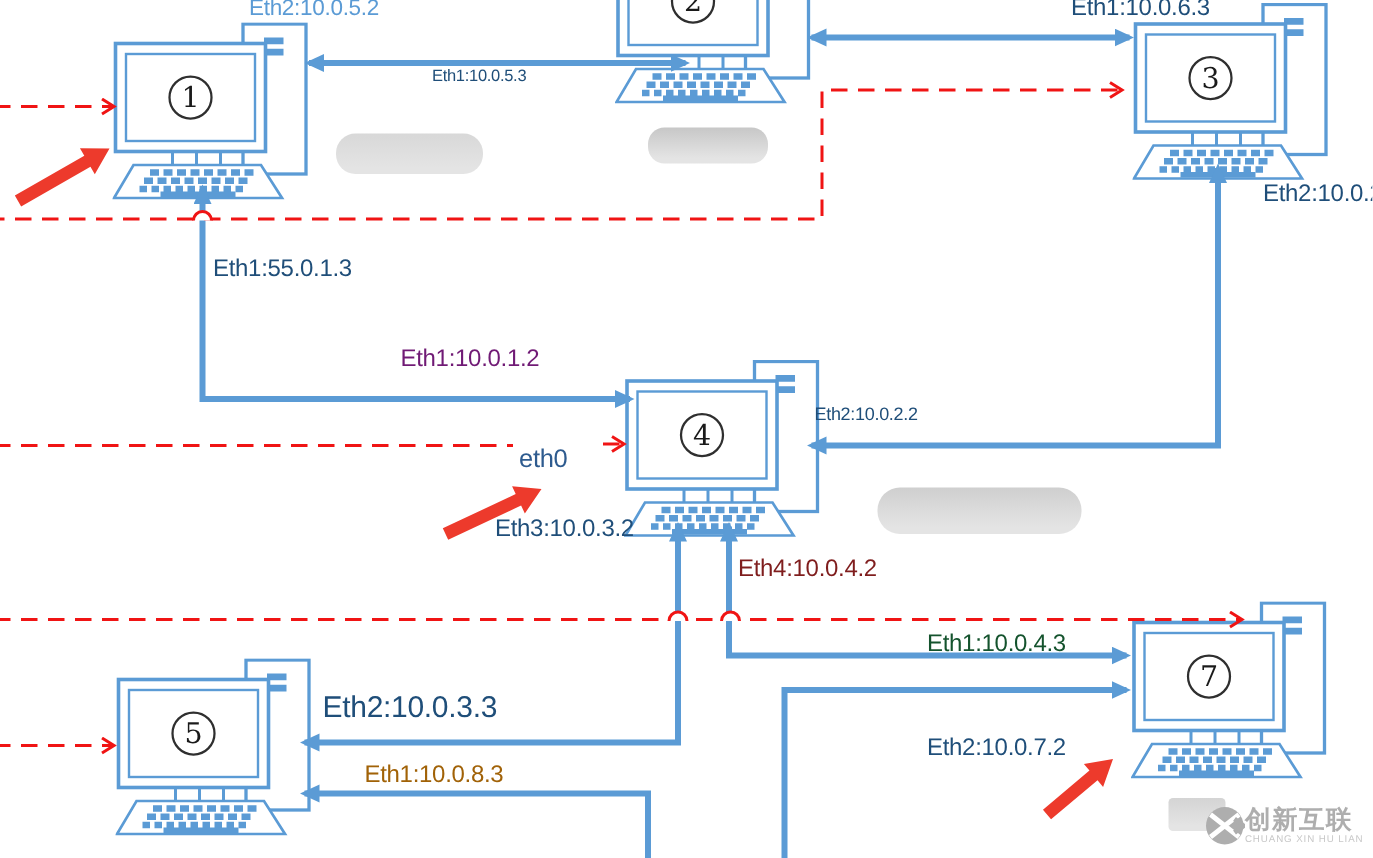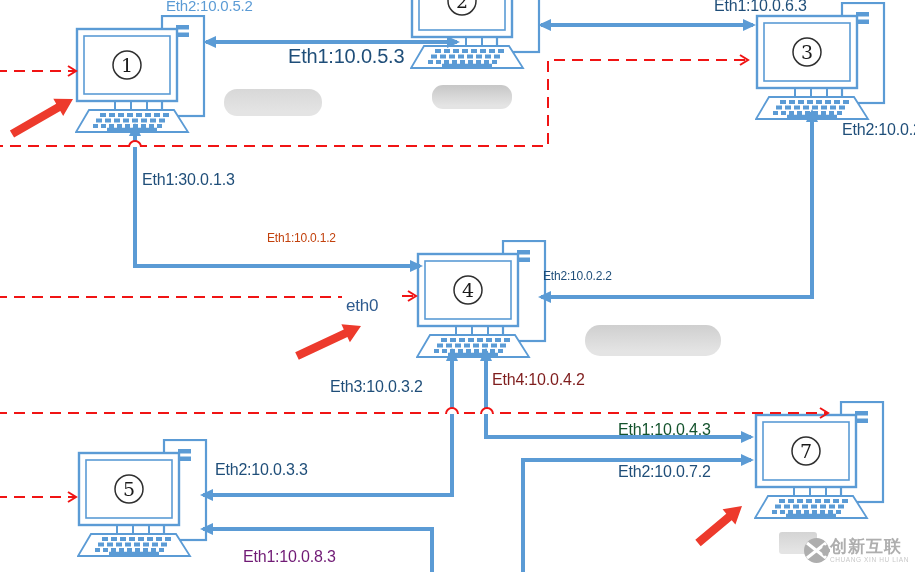--- a/index.html
+++ b/index.html
@@ -180,33 +180,33 @@
         <path d="M481,414 A6,6 0 0 1 493,414" fill="#fff" stroke="#f01414" stroke-width="2"></path>
       </g>
     <g id="g-redarrows">
         <polygon points="14.1,137.6 60.3,111.1 63.2,116.1 73.0,99.0 53.3,98.8 56.2,103.8 9.9,130.4" fill="#ed3a2c"></polygon>
         <polygon points="298.8,359.8 347.4,337.0 349.9,342.3 361.0,326.0 341.4,324.2 343.8,329.4 295.2,352.2" fill="#ed3a2c"></polygon>
         <polygon points="700.7,546.2 731.7,520.2 735.4,524.6 742.0,506.0 722.6,509.3 726.3,513.7 695.3,539.8" fill="#ed3a2c"></polygon>
       </g>
   </svg>
   <div id="labels">
       <div class="iface-label" style="left:166px;top:-3px;font-size:15px;color:#5b9bd5">Eth2:10.0.5.2</div>
-      <div class="iface-label" style="left:288px;top:45px;font-size:20px;color:#1f4e79">Eth1:10.0.5.3</div>
+      <div class="iface-label" style="left:288px;top:45px;font-size:11px;color:#1f4e79">Eth1:10.0.5.3</div>
       <div class="iface-label" style="left:714px;top:-3px;font-size:16px;color:#1f4e79">Eth1:10.0.6.3</div>
       <div class="iface-label" style="left:842px;top:121px;font-size:16px;color:#1f4e79">Eth2:10.0.2</div>
-      <div class="iface-label" style="left:142px;top:171px;font-size:16px;color:#1f4e79">Eth1:30.0.1.3</div>
-      <div class="iface-label" style="left:267px;top:231px;font-size:12px;color:#c2410c">Eth1:10.0.1.2</div>
+      <div class="iface-label" style="left:142px;top:171px;font-size:16px;color:#1f4e79">Eth1:55.0.1.3</div>
+      <div class="iface-label" style="left:267px;top:231px;font-size:16px;color:#701a75">Eth1:10.0.1.2</div>
       <div class="iface-label" style="left:543px;top:269px;font-size:12px;color:#1f4e79">Eth2:10.0.2.2</div>
       <div class="iface-label" style="left:346px;top:296px;font-size:17px;color:#2e5b8f">eth0</div>
-      <div class="iface-label" style="left:330px;top:378px;font-size:16px;color:#1f4e79">Eth3:10.0.3.2</div>
+      <div class="iface-label" style="left:330px;top:344px;font-size:16px;color:#1f4e79">Eth3:10.0.3.2</div>
       <div class="iface-label" style="left:492px;top:371px;font-size:16px;color:#7f1d1d">Eth4:10.0.4.2</div>
       <div class="iface-label" style="left:618px;top:421px;font-size:16px;color:#14532d">Eth1:10.0.4.3</div>
-      <div class="iface-label" style="left:618px;top:463px;font-size:16px;color:#1f4e79">Eth2:10.0.7.2</div>
-      <div class="iface-label" style="left:215px;top:461px;font-size:16px;color:#1f4e79">Eth2:10.0.3.3</div>
-      <div class="iface-label" style="left:243px;top:548px;font-size:16px;color:#701a75">Eth1:10.0.8.3</div>
+      <div class="iface-label" style="left:618px;top:490px;font-size:16px;color:#1f4e79">Eth2:10.0.7.2</div>
+      <div class="iface-label" style="left:215px;top:461px;font-size:20px;color:#1f4e79">Eth2:10.0.3.3</div>
+      <div class="iface-label" style="left:243px;top:508px;font-size:16px;color:#a16207">Eth1:10.0.8.3</div>
     </div>
   <div id="redactions">
       <div class="redaction" style="left:224px;top:89px;width:98px;height:27px;border-radius:13px;
      background:linear-gradient(180deg, #d8d8d8 0%, #e4e4e4 85%);"></div>
       <div class="redaction" style="left:432px;top:85px;width:80px;height:24px;border-radius:11px;
      background:linear-gradient(180deg, #c7c7c7 0%, #e4e4e4 85%);"></div>
       <div class="redaction" style="left:585px;top:325px;width:136px;height:31px;border-radius:15px;
      background:linear-gradient(180deg, #cfcfcf 0%, #e4e4e4 85%);"></div>
       <div class="redaction" style="left:779px;top:532px;width:38px;height:22px;border-radius:3px;
      background:linear-gradient(180deg, #d4d4d4 0%, #e4e4e4 85%);"></div>

